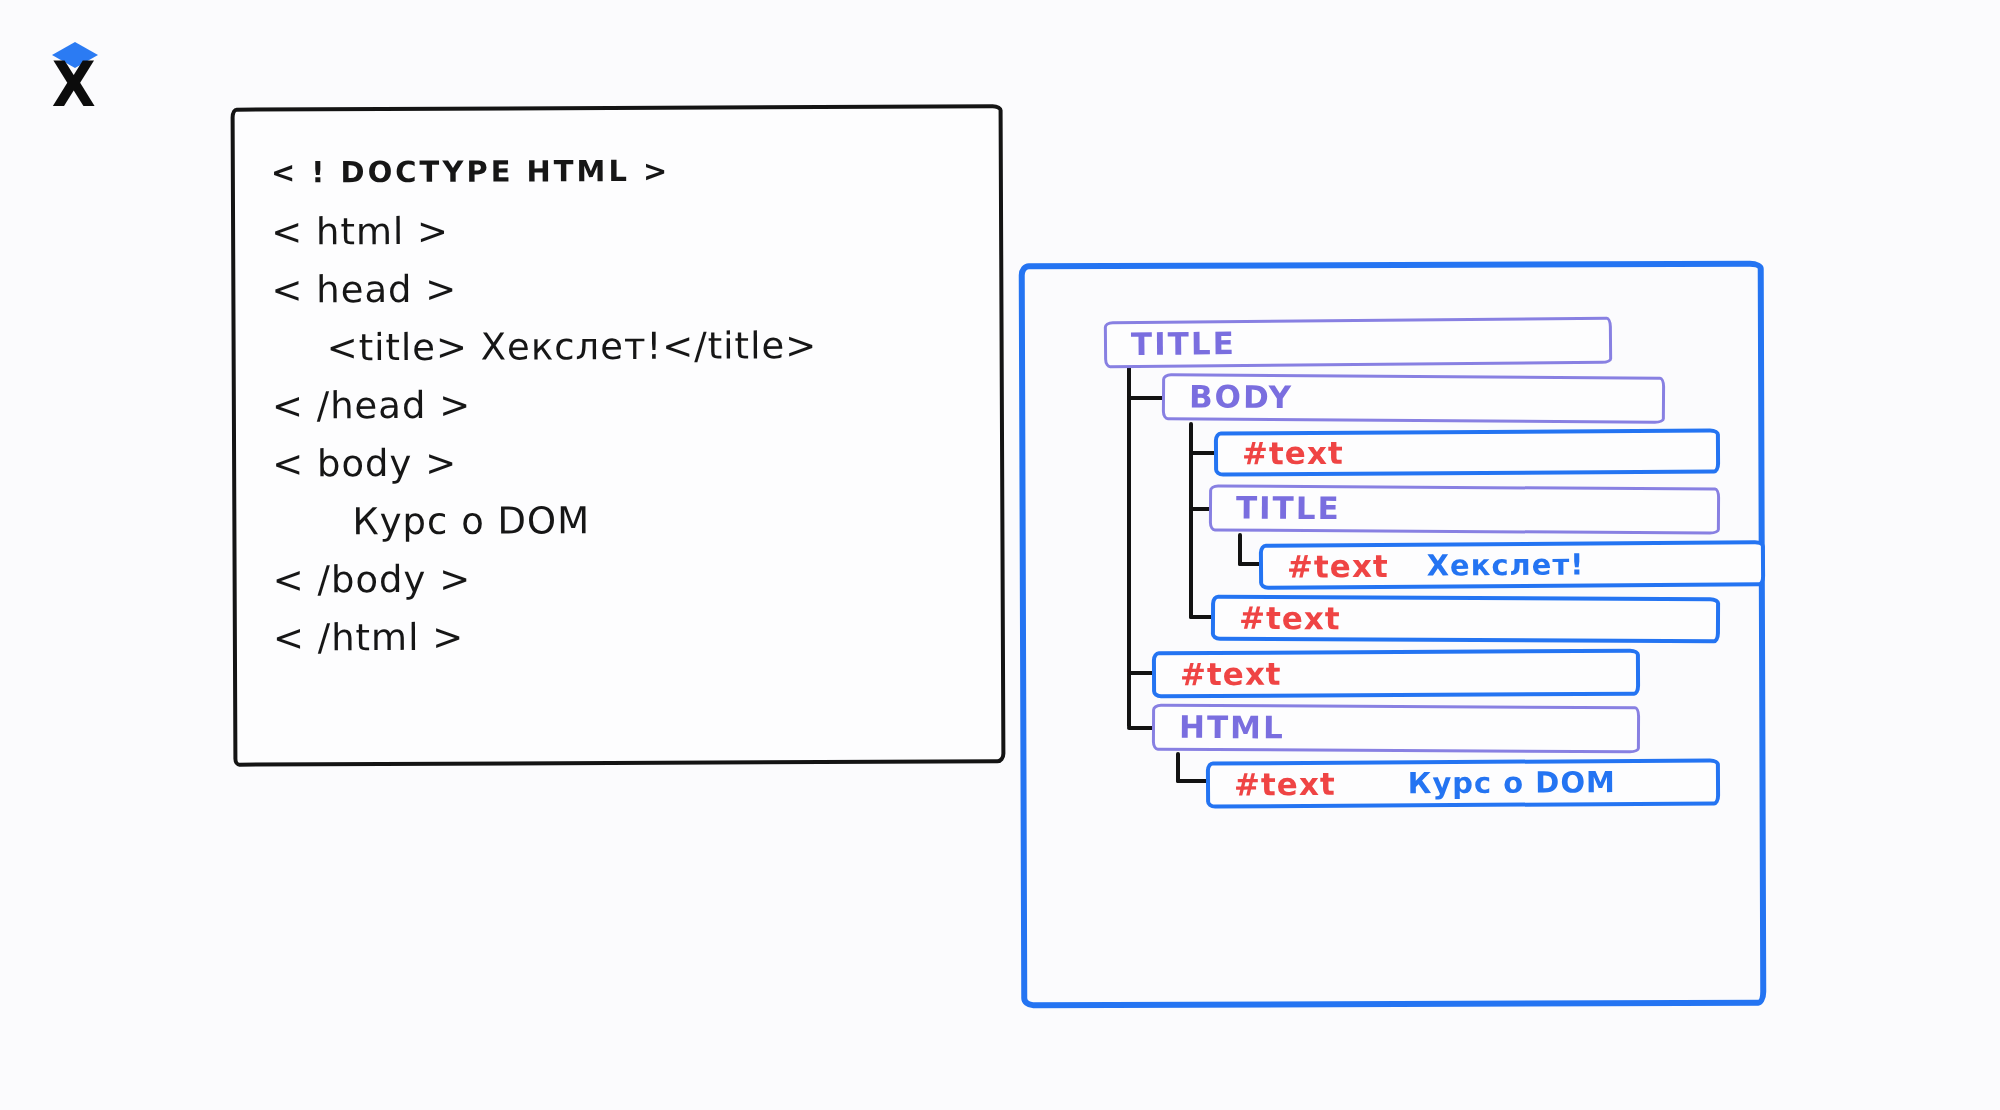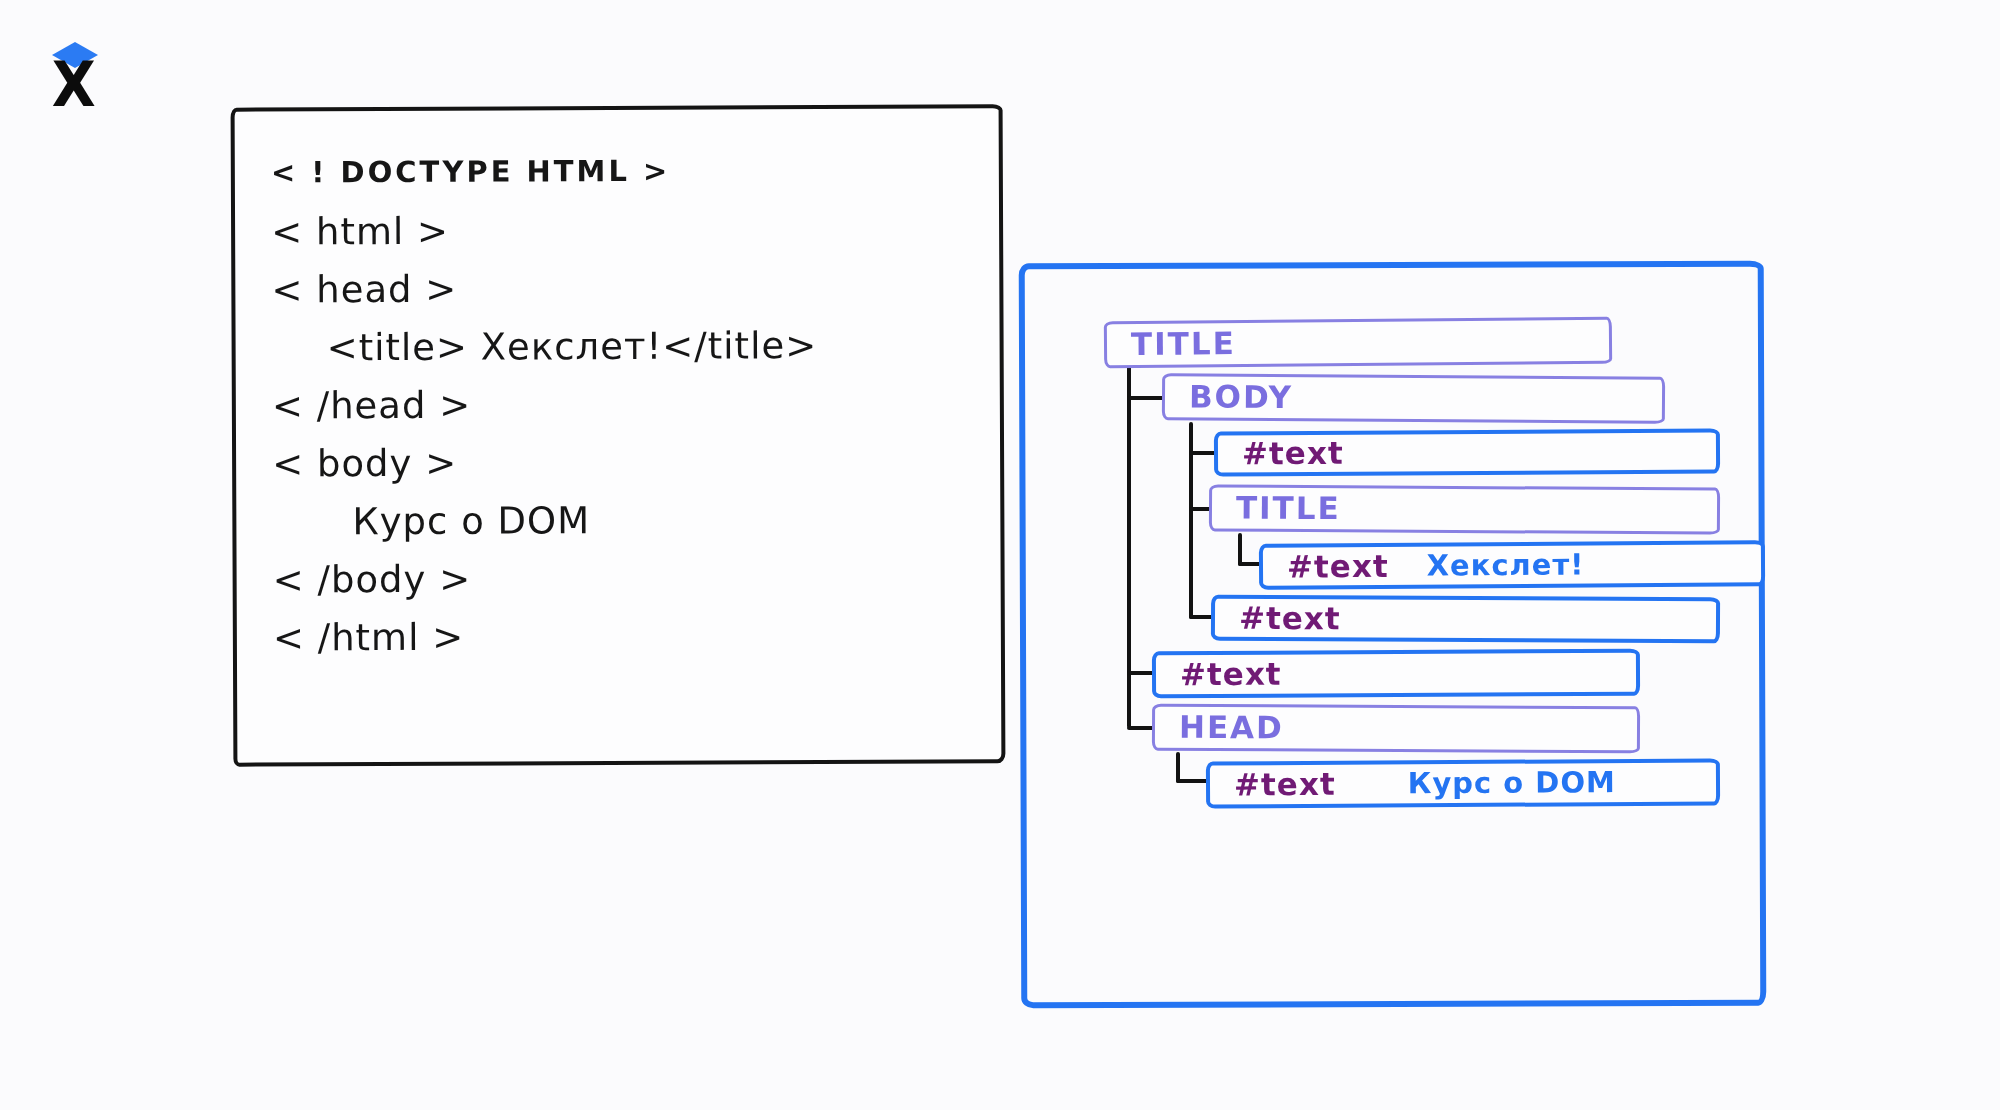--- a/index.html
+++ b/index.html
@@ -38,21 +38,21 @@
   .conn{position:absolute;background:#121212;border-radius:2px;}
 
   .node{
     position:absolute;display:flex;align-items:center;
     background:#fdfdfe;padding-left:24px;box-sizing:border-box;
   }
   .node.element{border:3.5px solid #8880e2;border-radius:9px 5px 10px 6px / 6px 10px 5px 9px;}
   .node.text{border:4px solid #2474f2;border-radius:7px 10px 6px 9px / 9px 6px 10px 7px;}
   .node-label{font-size:31px;font-weight:600;letter-spacing:2px;line-height:1;}
   .element .node-label{color:#7a6edf;}
-  .text .node-label{color:#701a75;letter-spacing:1px;}
+  .text .node-label{color:#ef4444;letter-spacing:1px;}
   .node-value{font-size:29px;font-weight:600;color:#2474f2;letter-spacing:1px;line-height:1;}
 
   .n0{left:1104px;top:319px;width:508px;height:47px;transform:rotate(-.5deg);}
   .n1{left:1162px;top:375px;width:503px;height:47px;transform:rotate(.4deg);}
   .n2{left:1214px;top:430px;width:506px;height:45px;transform:rotate(-.35deg);}
   .n3{left:1209px;top:486px;width:511px;height:47px;transform:rotate(.35deg);}
   .n4{left:1259px;top:542px;width:506px;height:46px;transform:rotate(-.4deg);}
   .n5{left:1211px;top:596px;width:509px;height:46px;transform:rotate(.3deg);}
   .n6{left:1152px;top:650px;width:488px;height:47px;transform:rotate(-.3deg);}
   .n7{left:1152px;top:705px;width:488px;height:47px;transform:rotate(.3deg);}
@@ -116,20 +116,20 @@
     <span class="node-label">#text</span>
     <span class="node-value" style="margin-left:38px;">Хекслет!</span>
   </div>
   <div class="node text n5">
     <span class="node-label">#text</span>
   </div>
   <div class="node text n6">
     <span class="node-label">#text</span>
   </div>
   <div class="node element n7">
-    <span class="node-label">HEAD</span>
+    <span class="node-label">HTML</span>
   </div>
   <div class="node text n8">
     <span class="node-label">#text</span>
     <span class="node-value" style="margin-left:72px;">Курс о DOM</span>
   </div>
 
 </div>
 
 </body></html>

